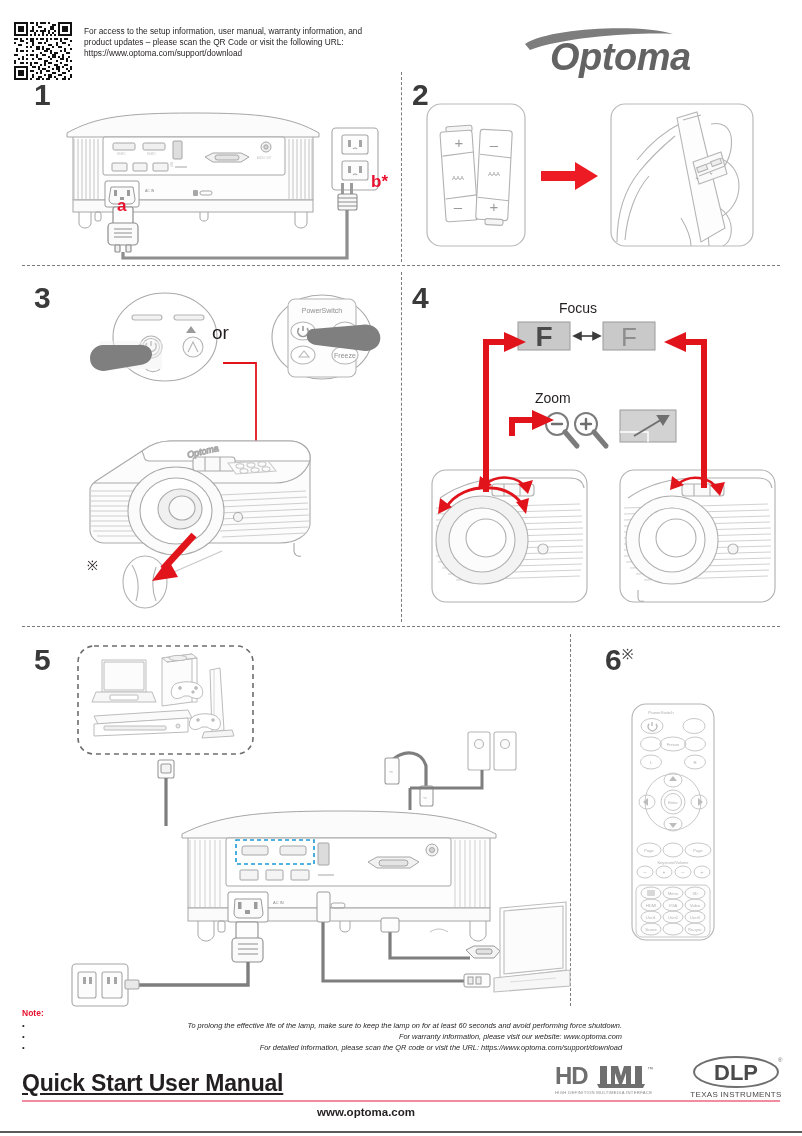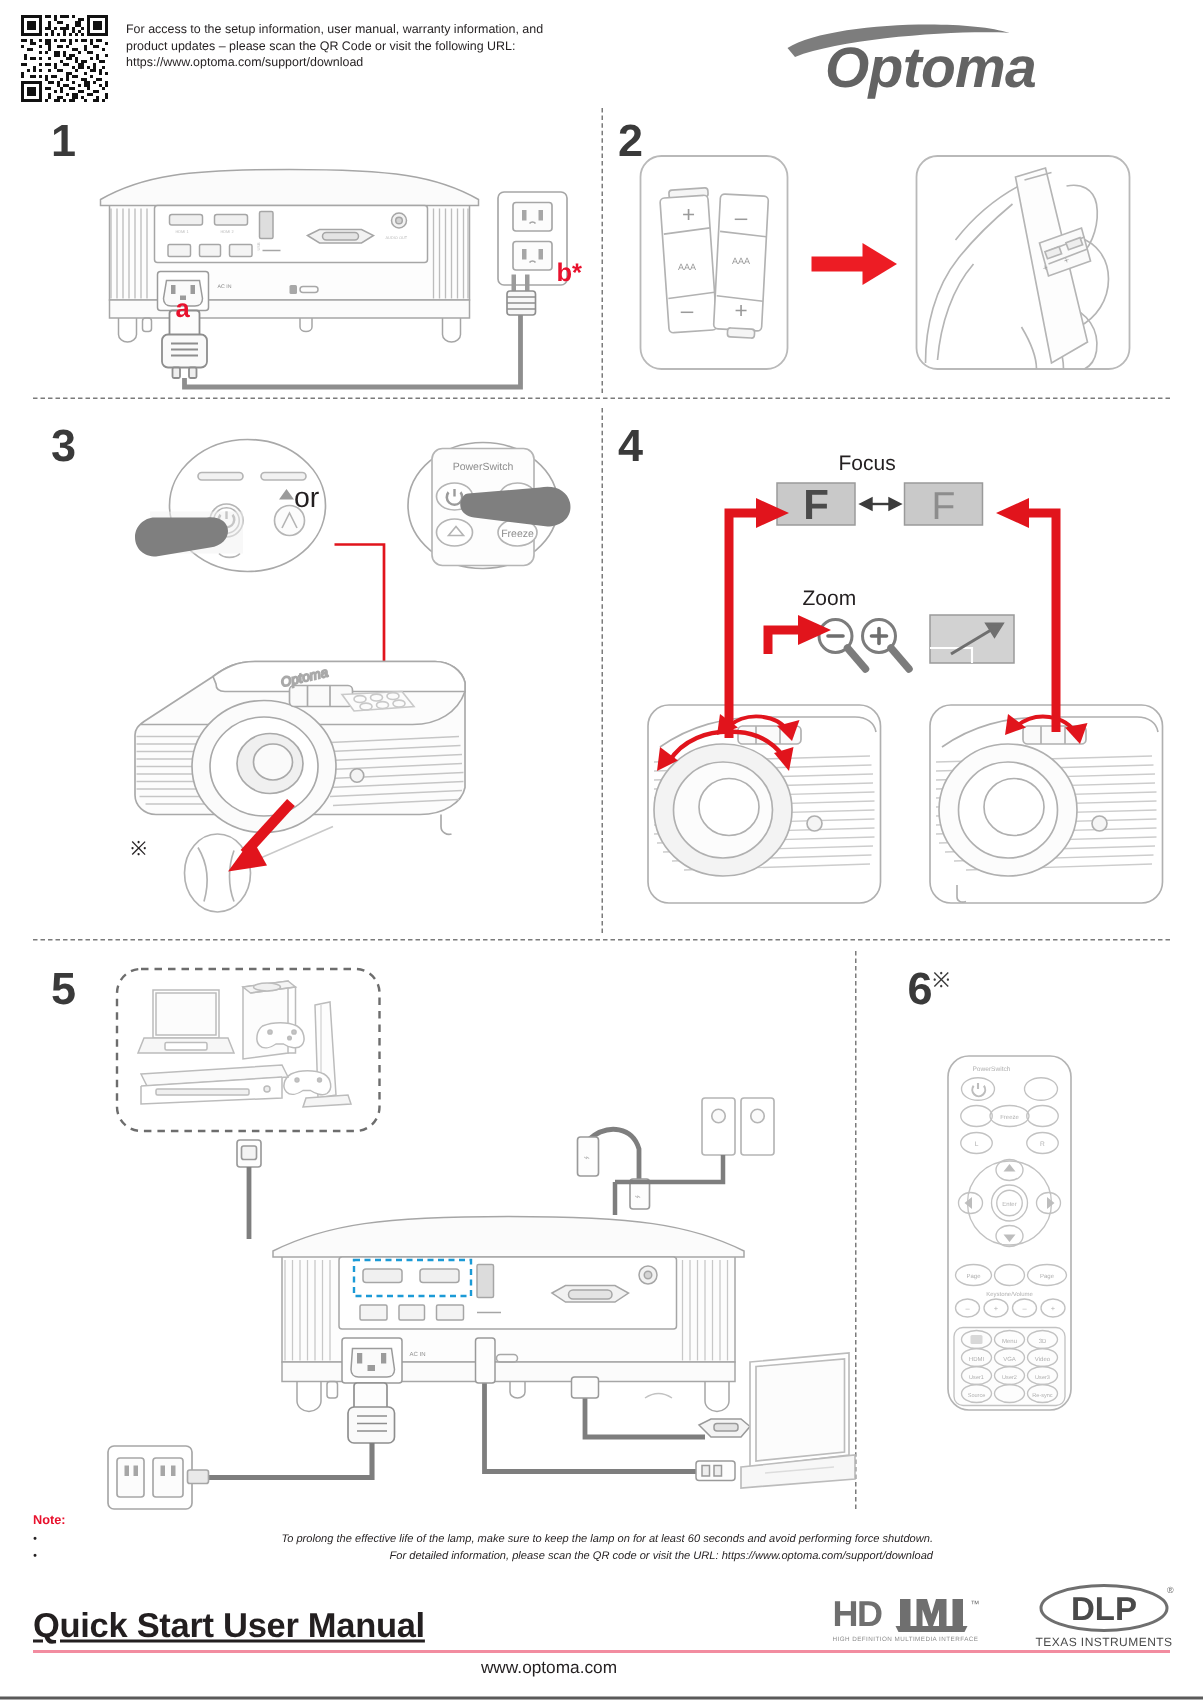--- a/index.html
+++ b/index.html
@@ -9,21 +9,21 @@
     width: 802px; height: 1136px;
     background:#ffffff;
     font-family: "Liberation Sans", sans-serif;
     color:#231f20;
     overflow:hidden;
     position:relative;
   }
   .page { position:relative; width:802px; height:1136px; }
 
   
-  .header { position:absolute; left:0; top:0; width:726px; height:70px; }
+  .header { position:absolute; left:0; top:12px; width:726px; height:70px; }
   .qr { position:absolute; left:14px; top:10px; width:58px; height:58px; }
   .qr svg { display:block; }
   .header-text {
     position:absolute; left:84px; top:14px; width:320px;
     font-size:8.3px; line-height:1.35; color:#231f20;
   }
   .logo { position:absolute; right:18px; top:16px; width:185px; height:48px; }
 
   
   .hdiv { position:absolute; left:22px; width:758px; height:0;
@@ -53,21 +53,21 @@
   .note li:before { content:"\2022"; position:absolute; left:0; top:0; }
 
   
   .footer-title {
     position:absolute; left:22px; top:1070px;
     font-size:23px; font-weight:bold; color:#231f20; letter-spacing:-0.2px;text-decoration:underline;
   }
   .pinkline { position:absolute; left:22px; top:1100px; width:758px; height:2.2px;
               background:#f28ca0; }
   .site { position:absolute; left:0; top:1106px; width:732px; text-align:center;
-          font-size:11.5px; font-weight:normal; color:#231f20; }
+          font-size:11.5px; font-weight:bold; color:#231f20; }
   .bottombar { position:absolute; left:0; top:1131px; width:802px; height:2px;
                background:#5a5a5a; }
   .hdmi { position:absolute; left:555px; top:1062px; width:120px; height:36px; }
   .dlp  { position:absolute; left:690px; top:1055px; width:92px; height:46px; }
 </style>
 </head>
 <body>
 
 <div class="page">
 
@@ -536,21 +536,21 @@
         <path d="M96,282 C92,293 92,306 96,316"></path>
         <path d="M107,290 C130,280 148,272 162,266" stroke="#c9c9c9"></path>
       </g>
 
       <g>
         <path d="M134,250 L103,284" stroke="#e1141c" stroke-width="7" fill="none"></path>
         <path d="M108,274 L92,296 L118,292 Z" fill="#e1141c"></path>
       </g>
     </svg>
   </div>
-  <div class="or-lbl" style="left:196px; top:322px;">or</div>
+  <div class="or-lbl" style="left:212px; top:322px;">or</div>
   <div class="lbl" style="left:87px; top:556px; font-size:13px;">※</div>
 
   <div class="panel" style="left:420px; top:292px; width:370px; height:320px;">
     <svg width="370" height="320" viewBox="0 0 370 320">
 
       <rect x="98" y="30" width="52" height="28" fill="#c9c9c9" stroke="#9a9a9a" stroke-width="1"></rect>
       <text x="124" y="54" text-anchor="middle" font-family="Liberation Sans, sans-serif" font-size="28" fill="#4a4a4a" font-weight="600" style="filter:blur(0px)">F</text>
       <rect x="183" y="30" width="52" height="28" fill="#c9c9c9" stroke="#9a9a9a" stroke-width="1"></rect>
       <text x="209" y="54" text-anchor="middle" font-family="Liberation Sans, sans-serif" font-size="26" fill="#8d8d8d">F</text>
 
@@ -915,20 +915,21 @@
         <path d="M75,100 l-5,-4 v8 z"></path>
         <rect x="19" y="188" width="8" height="6" rx="1" fill="#d8d8d8"></rect>
       </g>
     </svg>
   </div>
 
   <div class="note">
     <div class="note-title">Note:</div>
     <ul>
       <li>To prolong the effective life of the lamp, make sure to keep the lamp on for at least 60 seconds and avoid performing force shutdown.</li>
+      <li>For warranty information, please visit our website: www.optoma.com</li>
       <li>For detailed information, please scan the QR code or visit the URL: https://www.optoma.com/support/download</li>
     </ul>
   </div>
 
   <div class="footer-title">Quick Start User Manual</div>
 
   <div class="hdmi">
     <svg width="120" height="36" viewBox="0 0 120 36">
       <g fill="#6f6f6f" font-family="Liberation Sans, sans-serif" font-weight="bold">
         <text x="0" y="22" font-size="24" letter-spacing="-1">HD</text>

